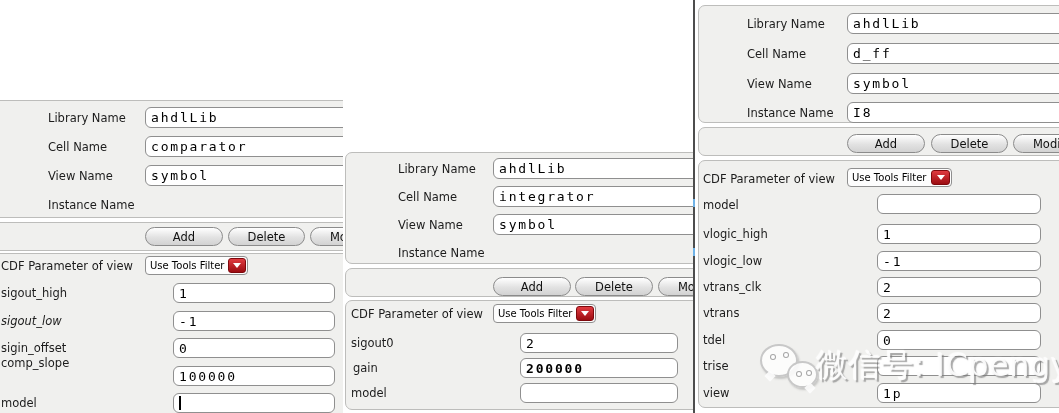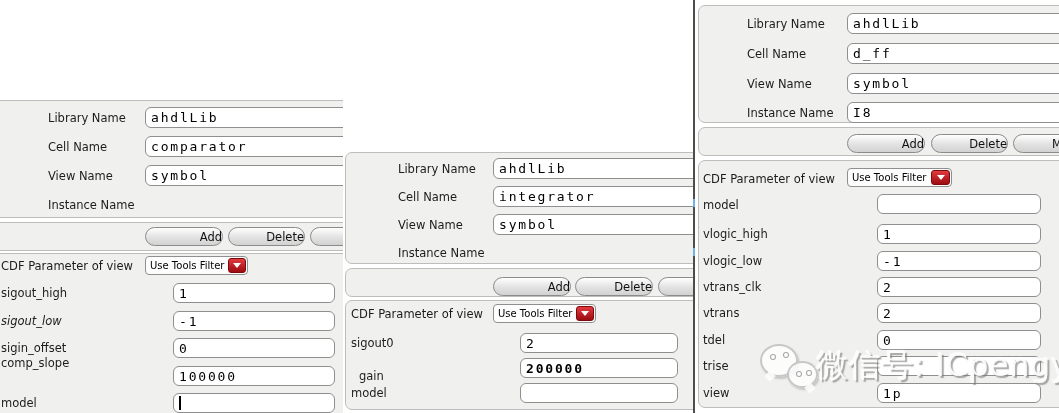--- a/index.html
+++ b/index.html
@@ -7,21 +7,21 @@
          font-family:"DejaVu Sans","Liberation Sans",sans-serif;}
   .panel{position:absolute;background:#ffffff;overflow:hidden;}
   .sec{position:absolute;background:#f0f0ee;border:1px solid #bdbdbb;border-radius:7px;box-sizing:border-box;}
   .lbl{position:absolute;font-size:11.5px;color:#1c1c1c;white-space:nowrap;}
   .inp{position:absolute;height:21px;box-sizing:border-box;border:1px solid #8f8f8f;border-radius:6px;
        background:#fff;font-family:"DejaVu Sans Mono","Liberation Mono",monospace;font-size:13px;
        letter-spacing:1.8px;padding:0 5px;color:#000;outline:none;}
   .pinp{height:20px;}
   .btn{position:absolute;height:19px;box-sizing:border-box;border:1px solid #8b8b8b;border-radius:10px;
        background:linear-gradient(#ffffff,#e2e2e2 55%,#d2d2d2);font-size:11.5px;color:#111;
-       font-family:"DejaVu Sans","Liberation Sans",sans-serif;padding:0;text-align:right;}
+       font-family:"DejaVu Sans","Liberation Sans",sans-serif;padding:0;}
   .filter{position:absolute;height:19px;box-sizing:border-box;border:1px solid #8f8f8f;border-radius:4px;
           background:#fdfdfd;display:flex;align-items:center;overflow:hidden;}
   .filter-text{flex:1;font-size:10px;padding:0 4px;white-space:nowrap;color:#000;}
   .filter-arrow{width:19px;height:15px;margin:0 1px 0 0;background:linear-gradient(#e03b40,#9c0c11);
                 border:1px solid #7e080c;border-radius:3px;display:flex;align-items:center;
                 justify-content:center;box-sizing:border-box;}
   .tri{width:0;height:0;border-left:4px solid transparent;border-right:4px solid transparent;
        border-top:5px solid #fff;}
   .caret{position:absolute;width:1.5px;height:14px;background:#000;}
   .vline{position:absolute;background:#4d4d4d;}
@@ -102,21 +102,21 @@
     <span class="lbl" style="left:8px;top:157px;">CDF Parameter of view</span>
     <div class="filter" style="left:150px;top:154px;width:103px;">
       <span class="filter-text">Use Tools Filter</span>
       <span class="filter-arrow">
           <span class="tri"></span>
         </span>
     </div>
 
     <span class="lbl" style="left:8px;top:186px;">sigout0</span>
     <input class="inp pinp" style="left: 177px; top: 183px; width: 158px;" value="2">
-    <span class="lbl" style="left:16px;top:211px;margin-top:8px;">gain</span>
+    <span class="lbl" style="left:10px;top:211px;">gain</span>
     <input class="inp pinp" style="left: 177px; top: 208px; width: 158px; font-weight: bold;" value="200000">
     <span class="lbl" style="left:8px;top:236px;">model</span>
     <input class="inp pinp" style="left: 177px; top: 233px; width: 158px;" value="">
   </div>
 
   <div class="vline" style="left:693px;top:0;width:2px;height:413px;z-index:4;"></div>
   <div class="tick" style="left:693px;top:199px;width:2px;height:8px;z-index:5;"></div>
   <div class="tick" style="left:693px;top:248px;width:2px;height:8px;z-index:5;"></div>
 
   <div class="panel" style="left:695px;top:0;width:364px;height:413px;z-index:3;">

